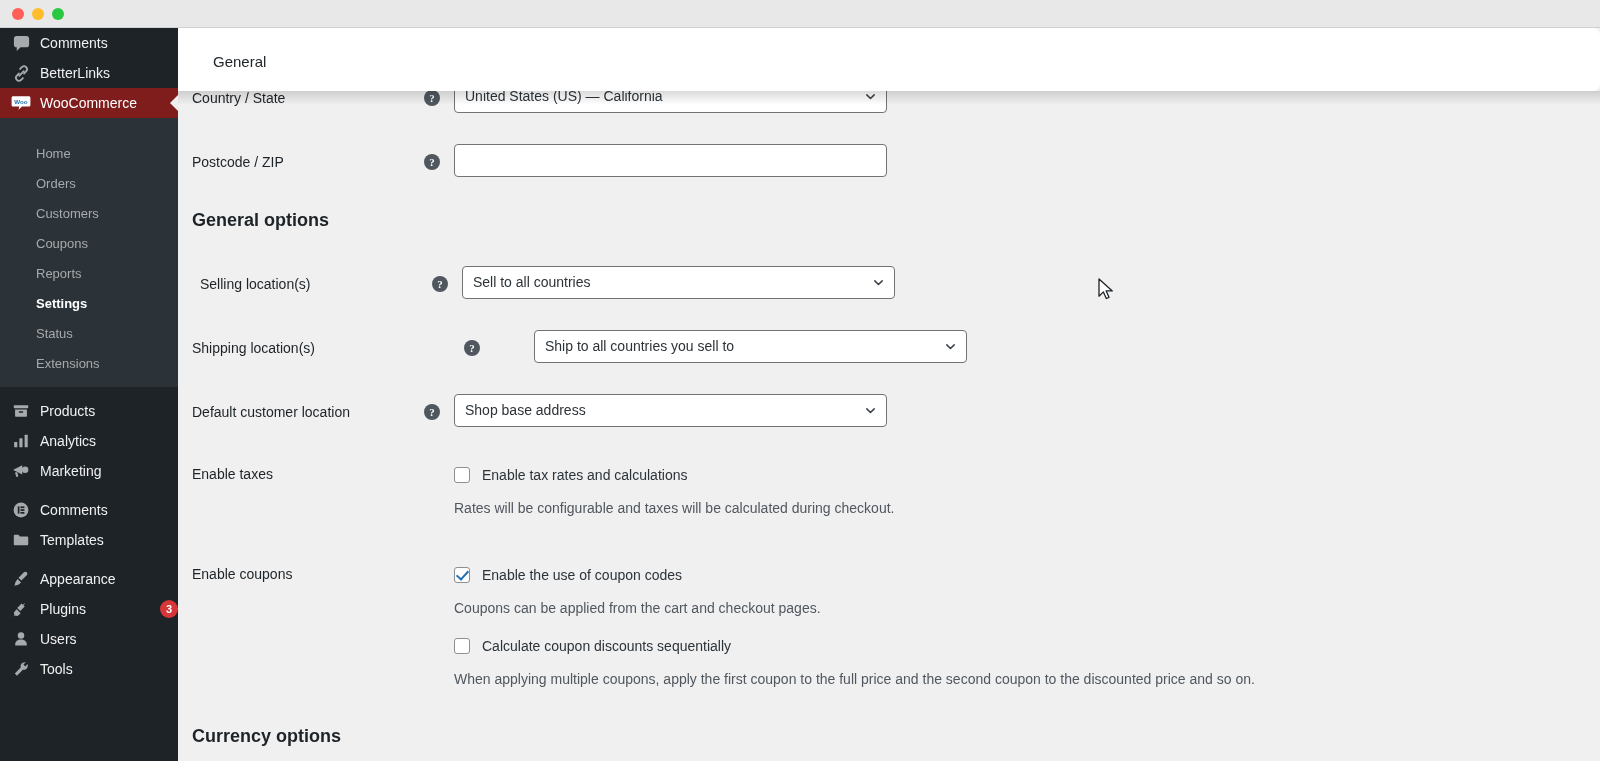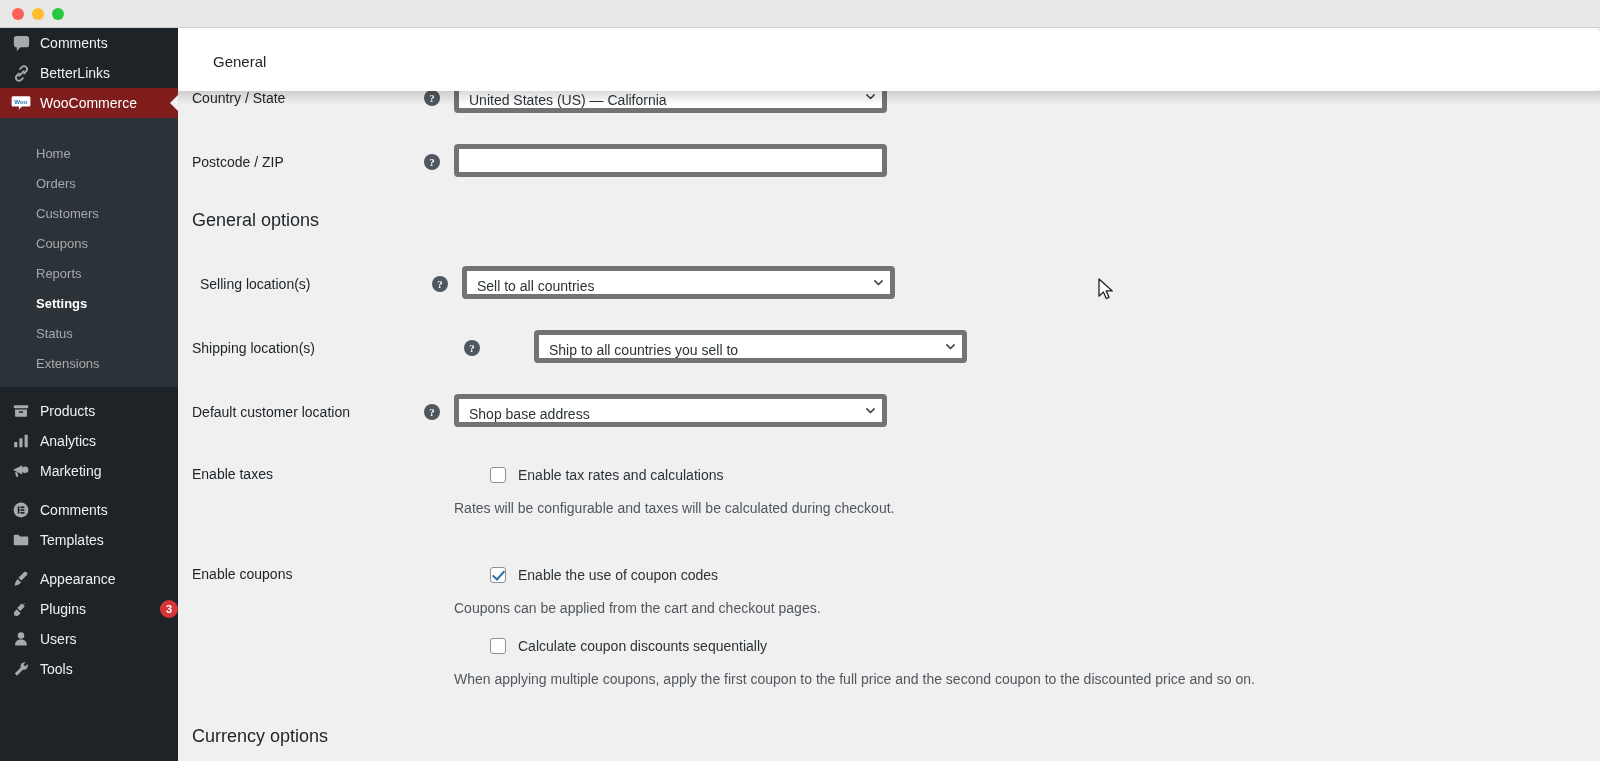--- a/index.html
+++ b/index.html
@@ -174,21 +174,21 @@
   #form-body {
     position: absolute;
     top: 0; left: 0;
     width: 1430px;
     padding-top: 0;
     z-index: 10;
   }
 
   .section-title {
     font-size: 18px;
-    font-weight: 400;
+    font-weight: 700;
     color: #1d2327;
     padding-left: 22px;
   }
 
   .frow {
     display: flex;
     align-items: flex-start;
     padding-left: 22px;
   }
   .frow .flabel {
@@ -219,21 +219,21 @@
     width: 16px;
     margin-right: 14px;
   }
   .fcontrol { flex: 1 1 auto; }
 
   select.wc-select,
   input.wc-input {
     width: 433px;
     height: 33px;
     padding: 0 28px 0 10px;
-    border: 5px solid #737373;
+    border: 1px solid #737373;
     border-radius: 4px;
     background: #fff;
     font-family: "Liberation Sans", sans-serif;
     font-size: 14px;
     color: #2c3338;
     line-height: 31px;
     appearance: none;
     -webkit-appearance: none;
     outline: none;
   }
@@ -250,21 +250,20 @@
     pointer-events: none;
     color: #3c434a;
   }
   .select-wrap .chev svg { display: block; }
 
   .cb-line {
     display: flex;
     align-items: center;
     height: 22px;
     margin-top: 8px;
-    margin-left: 36px;
   }
   .wc-checkbox {
     width: 16px; height: 16px;
     flex: 0 0 16px;
     border: 1px solid #8c8f94;
     border-radius: 3px;
     background: #fff;
     margin-right: 12px;
     position: relative;
     cursor: pointer;

